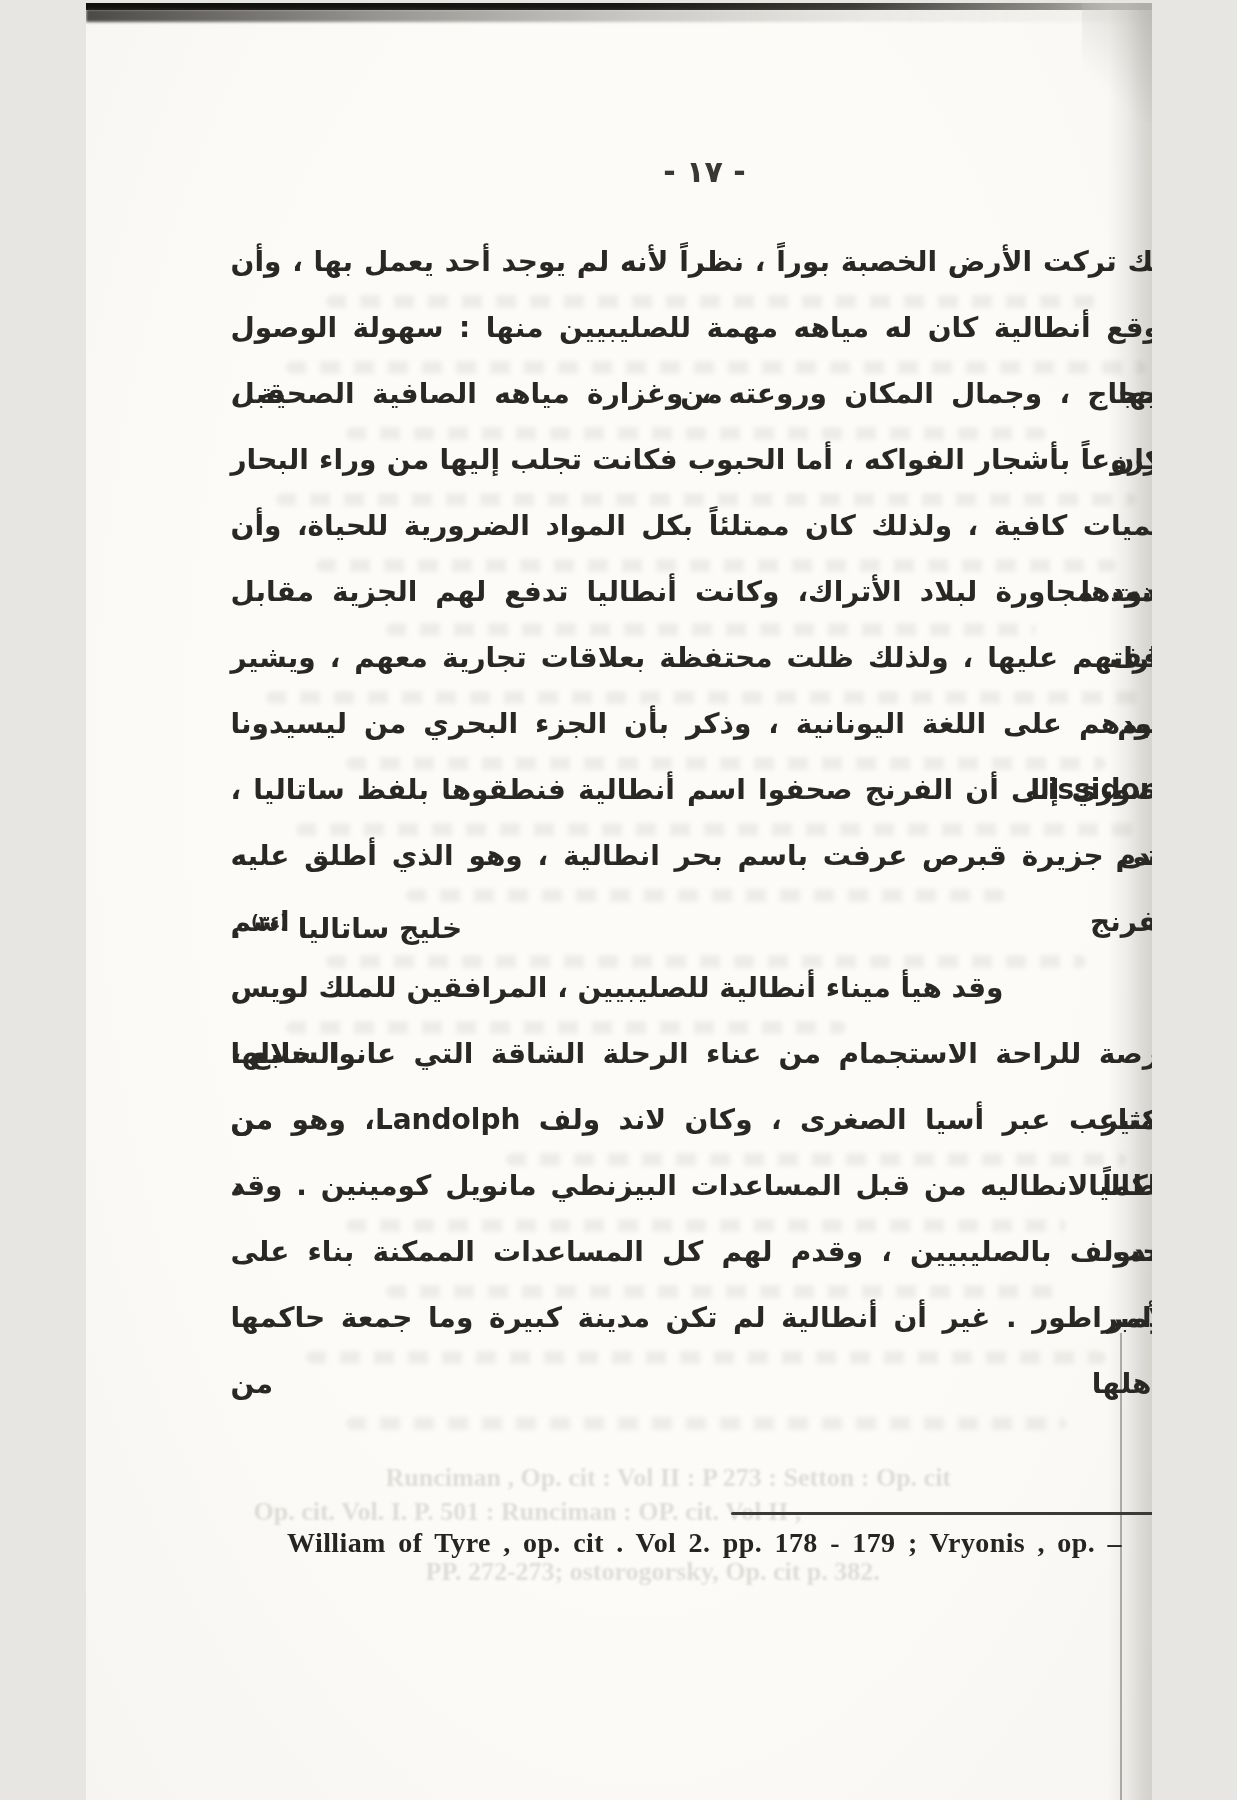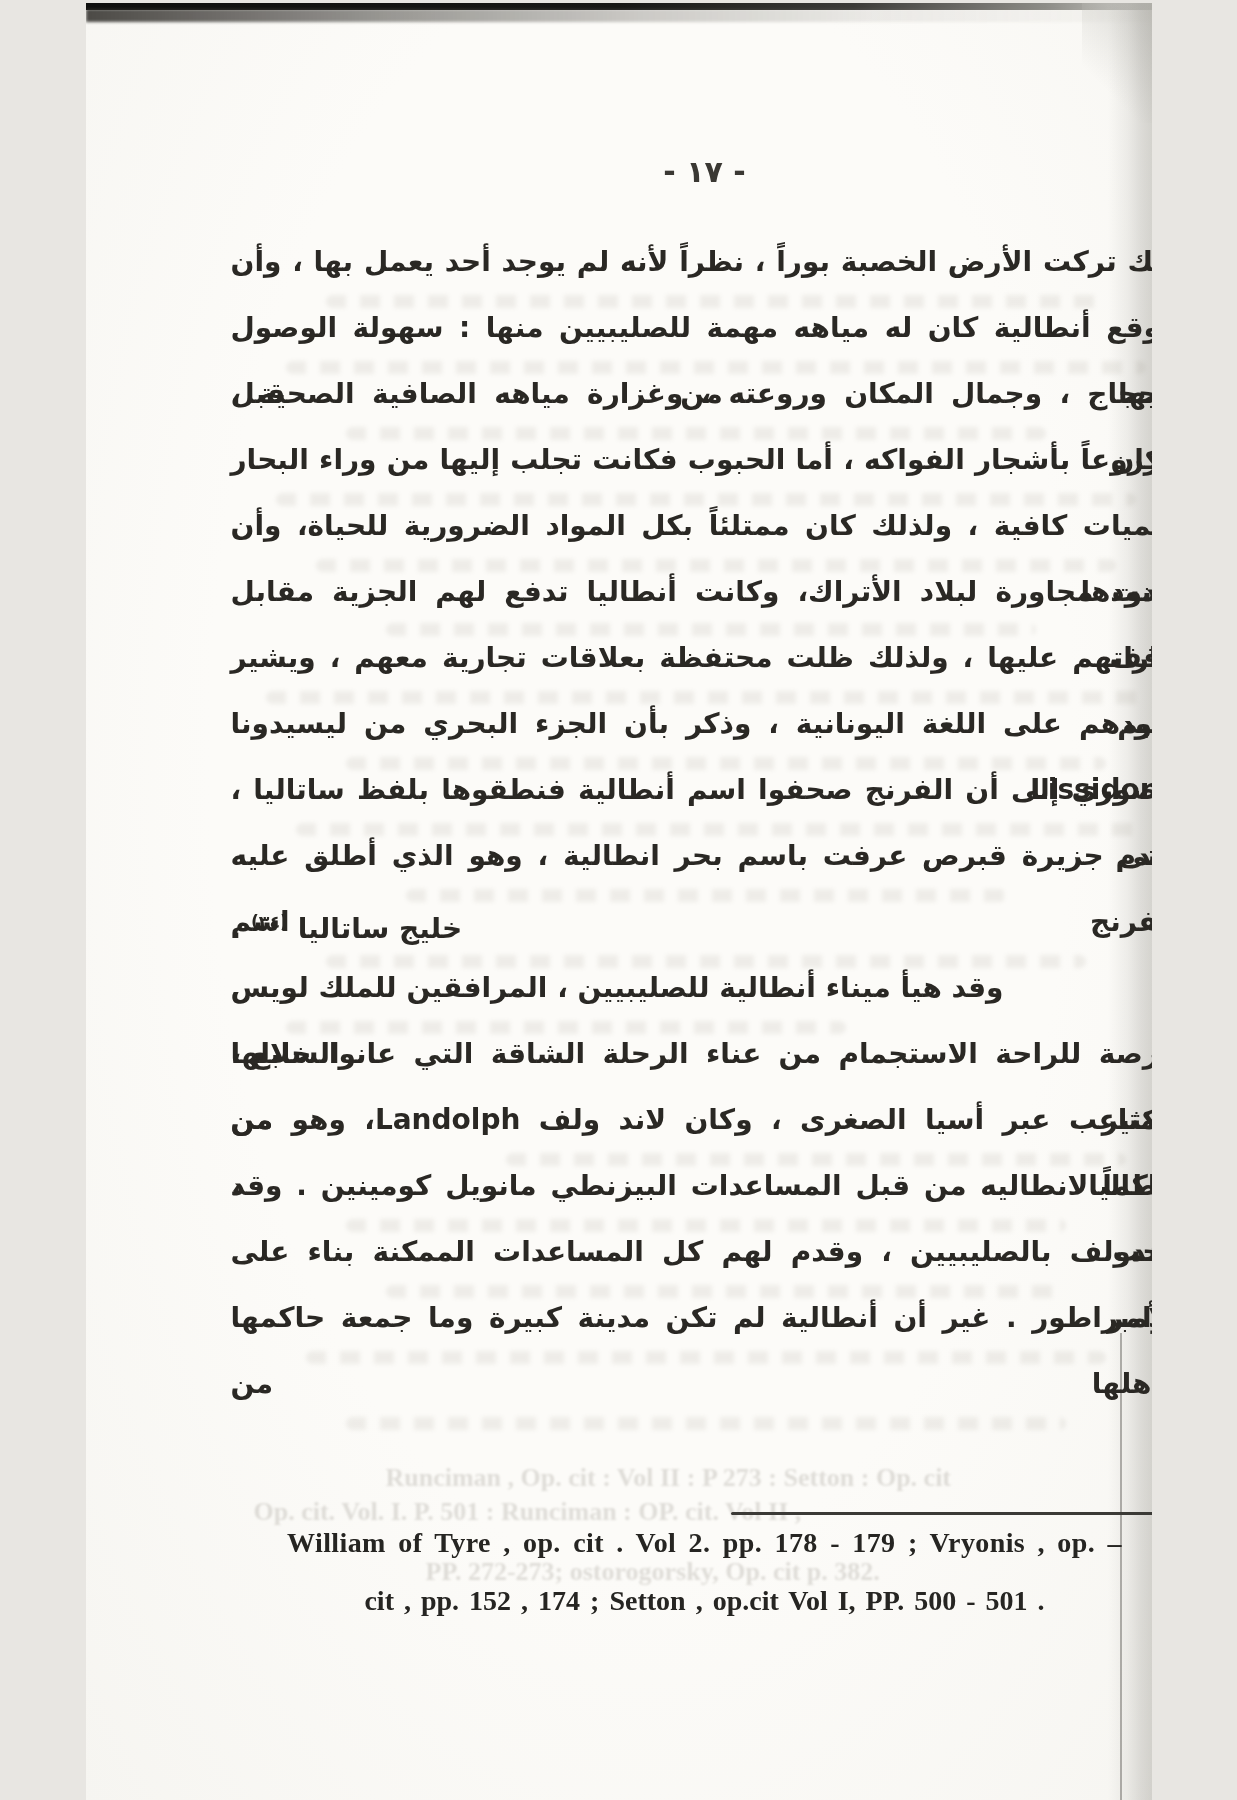--- a/index.html
+++ b/index.html
@@ -114,15 +114,14 @@
       <div class="line just">فرصة للراحة الاستجمام من عناء الرحلة الشاقة التي عانوا خلالها الكثير من</div>
       <div class="line just">المتاعب عبر أسيا الصغرى ، وكان لاند ولف Landolph، وهو من أيطاليا ،</div>
       <div class="line just">حاكماً لانطاليه من قبل المساعدات البيزنطي مانويل كومينين . وقد رحب</div>
       <div class="line just">لاندولف بالصليبيين ، وقدم لهم كل المساعدات الممكنة بناء على أوامر</div>
       <div class="line just">الأمبراطور . غير أن أنطالية لم تكن مدينة كبيرة وما جمعة حاكمها وأهلها من</div>
     </div>
 
   <div class="fn-sep"></div>
   <div class="fn-marker">٣٤</div>
   <div class="fn-line l1">William  of  Tyre , op. cit . Vol 2. pp. 178 - 179  ; Vryonis , op. –</div>
-  <div class="fn-line l2">cit , pp. 152 , 174 ; Setton , op.cit Vol I, PP. 500 - 501 .</div>
 
 </div>
 
 </body></html>

